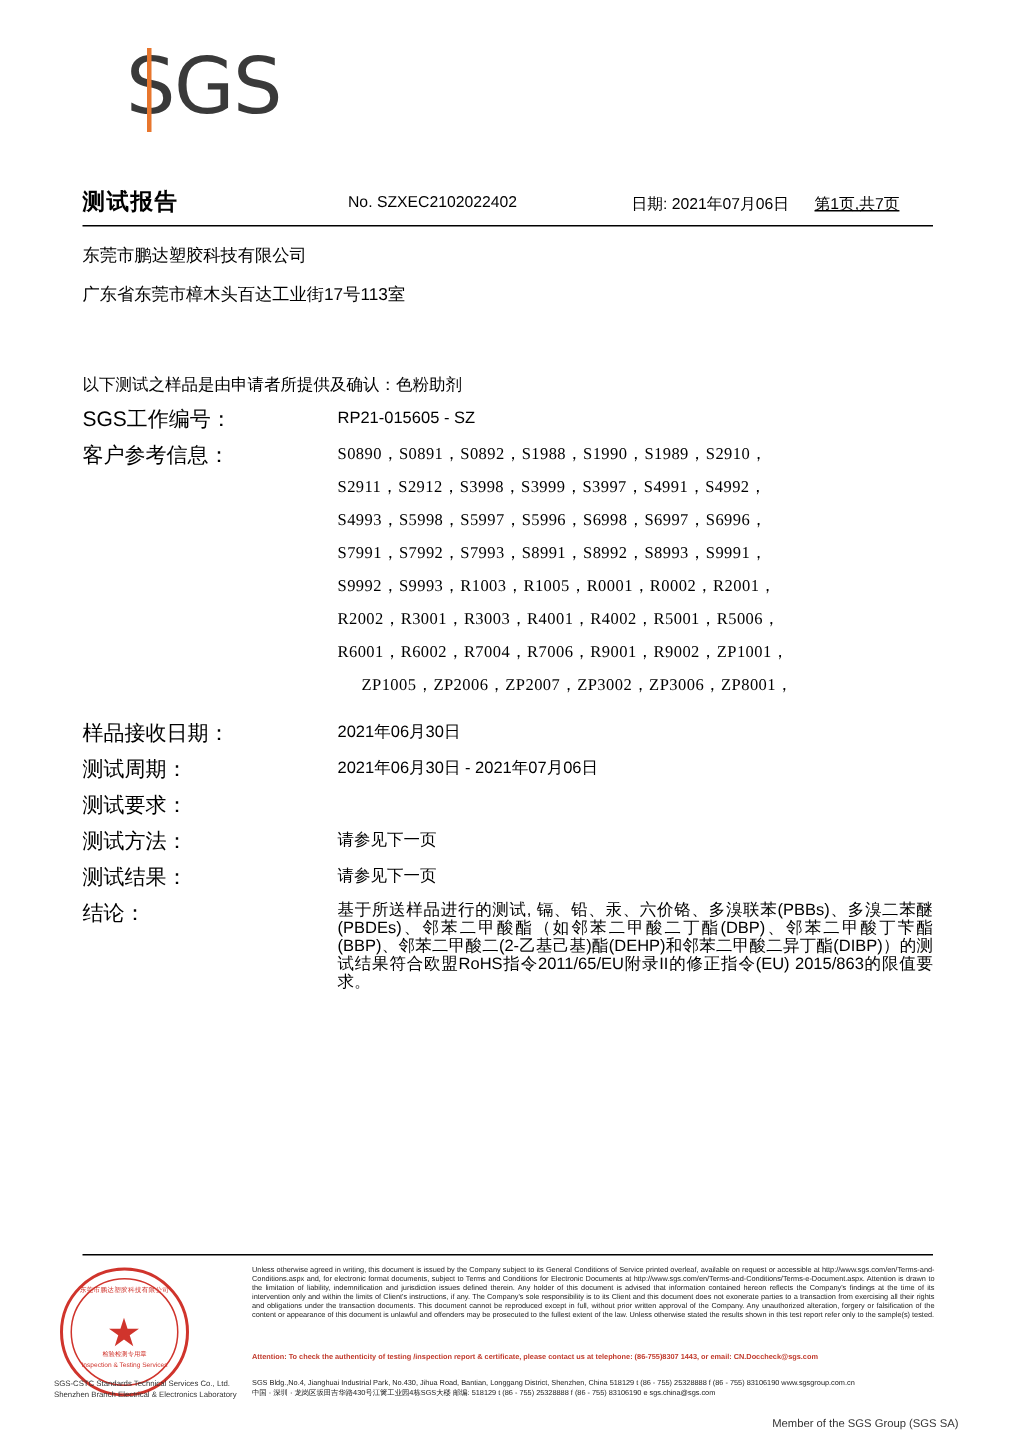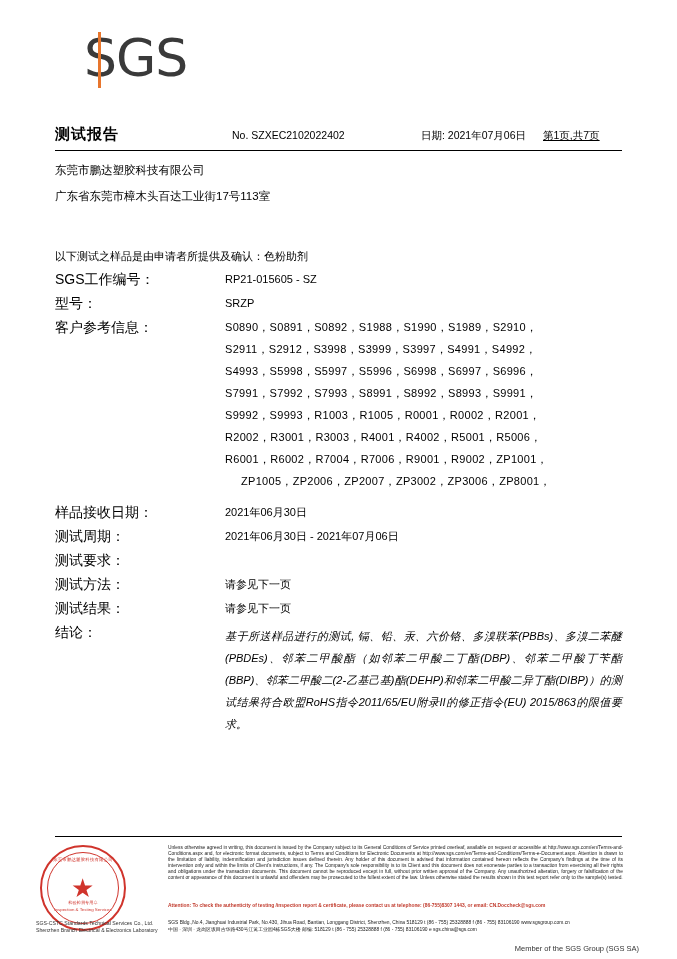--- a/index.html
+++ b/index.html
@@ -123,36 +123,35 @@
     flex: 0 0 170px;
     font-size: 14px;
     line-height: 15px;
   }
   .fvalue {
     flex: 1;
     font-size: 11px;
     line-height: 15px;
   }
   .mono-val {
-    font-family: Liberation Sans, sans-serif;
+    font-family: Liberation Serif, serif;
     letter-spacing: 0.3px;
   }
   .ref-line {
     margin-bottom: 7px;
     white-space: nowrap;
   }
   .ref-line.indent {
     padding-left: 16px;
   }
 
   .conclusion-text {
     font-size: 11px;
-    line-height: 22px;
+    line-height: 12px;
     text-align: justify;
-    font-style: italic;
   }
 
   
   .footer-rule {
     position: absolute;
     left: 55px;
     top: 836px;
     width: 567px;
     height: 1px;
     background: #000;
@@ -289,24 +288,20 @@
 
   <div class="sample-stmt">以下测试之样品是由申请者所提供及确认：色粉助剂</div>
 
   <div class="fields">
 
     <div class="frow">
       <div class="flabel">SGS工作编号：</div>
       <div class="fvalue">RP21-015605 - SZ</div>
     </div>
 
-    <div class="frow">
-      <div class="flabel">型号：</div>
-      <div class="fvalue">SRZP</div>
-    </div>
 
     <div class="frow">
       <div class="flabel">客户参考信息：</div>
       <div class="fvalue">
         <div class="ref-line mono-val">S0890，S0891，S0892，S1988，S1990，S1989，S2910，</div>
         <div class="ref-line mono-val">S2911，S2912，S3998，S3999，S3997，S4991，S4992，</div>
         <div class="ref-line mono-val">S4993，S5998，S5997，S5996，S6998，S6997，S6996，</div>
         <div class="ref-line mono-val">S7991，S7992，S7993，S8991，S8992，S8993，S9991，</div>
         <div class="ref-line mono-val">S9992，S9993，R1003，R1005，R0001，R0002，R2001，</div>
         <div class="ref-line mono-val">R2002，R3001，R3003，R4001，R4002，R5001，R5006，</div>

